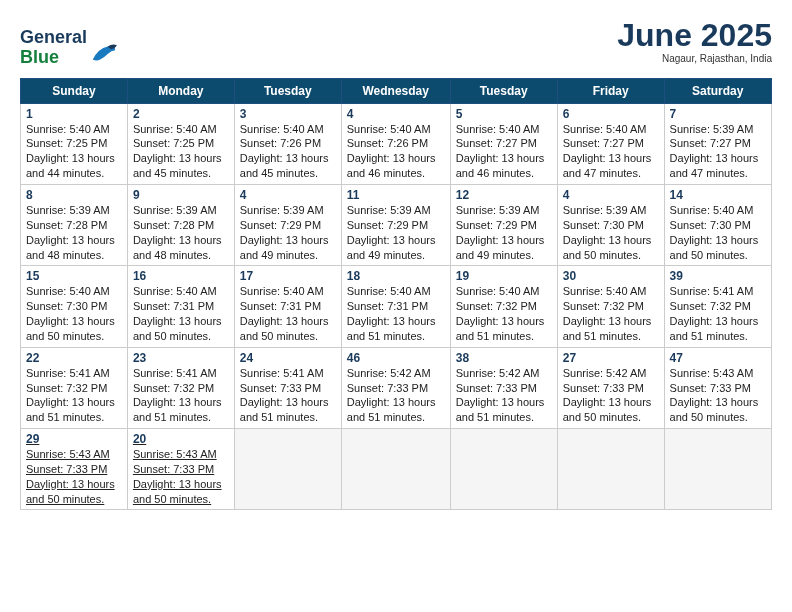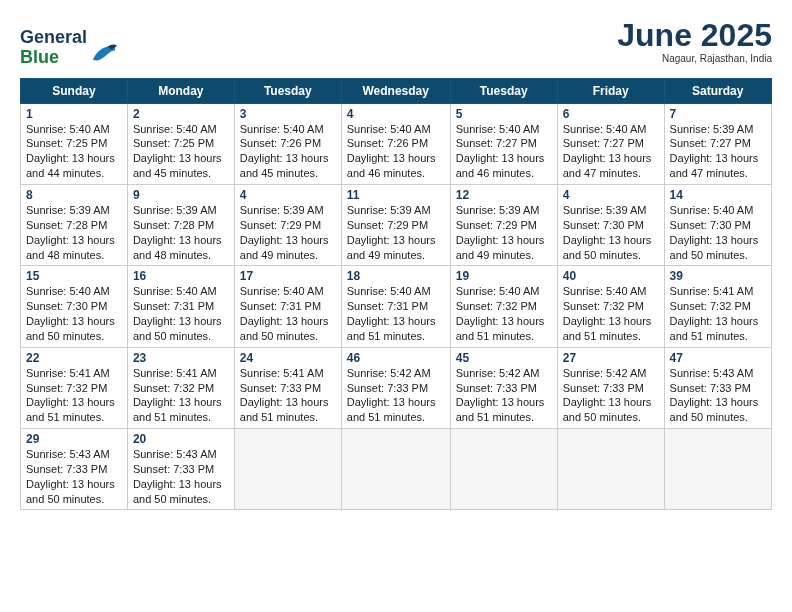--- a/index.html
+++ b/index.html
@@ -87,20 +87,21 @@
       display: block;
       margin-bottom: 1px;
     }
     .day-info {
       font-size: 11px;
       color: #222;
       line-height: 1.35;
     }
     tr.last-row td {
       height: 60px;
+      text-decoration: underline;
     }
   </style>
 </head>
 <body>
 
 <div class="page">
   <div class="header">
     <div class="logo">
       <div>
         <div style="display:flex;align-items:flex-end;margin-top:10px;">
@@ -206,21 +207,21 @@
       </td>
           <td>
         <span class="day-num">18</span>
         <span class="day-info">Sunrise: 5:40 AM<br>Sunset: 7:31 PM<br>Daylight: 13 hours and 51 minutes.</span>
       </td>
           <td>
         <span class="day-num">19</span>
         <span class="day-info">Sunrise: 5:40 AM<br>Sunset: 7:32 PM<br>Daylight: 13 hours and 51 minutes.</span>
       </td>
           <td>
-        <span class="day-num">40</span>
+        <span class="day-num">30</span>
         <span class="day-info">Sunrise: 5:40 AM<br>Sunset: 7:32 PM<br>Daylight: 13 hours and 51 minutes.</span>
       </td>
           <td>
         <span class="day-num">39</span>
         <span class="day-info">Sunrise: 5:41 AM<br>Sunset: 7:32 PM<br>Daylight: 13 hours and 51 minutes.</span>
       </td>
         </tr>
         <tr>
           <td>
         <span class="day-num">22</span>
@@ -232,21 +233,21 @@
       </td>
           <td>
         <span class="day-num">24</span>
         <span class="day-info">Sunrise: 5:41 AM<br>Sunset: 7:33 PM<br>Daylight: 13 hours and 51 minutes.</span>
       </td>
           <td>
         <span class="day-num">46</span>
         <span class="day-info">Sunrise: 5:42 AM<br>Sunset: 7:33 PM<br>Daylight: 13 hours and 51 minutes.</span>
       </td>
           <td>
-        <span class="day-num">45</span>
+        <span class="day-num">38</span>
         <span class="day-info">Sunrise: 5:42 AM<br>Sunset: 7:33 PM<br>Daylight: 13 hours and 51 minutes.</span>
       </td>
           <td>
         <span class="day-num">27</span>
         <span class="day-info">Sunrise: 5:42 AM<br>Sunset: 7:33 PM<br>Daylight: 13 hours and 50 minutes.</span>
       </td>
           <td>
         <span class="day-num">47</span>
         <span class="day-info">Sunrise: 5:43 AM<br>Sunset: 7:33 PM<br>Daylight: 13 hours and 50 minutes.</span>
       </td>

